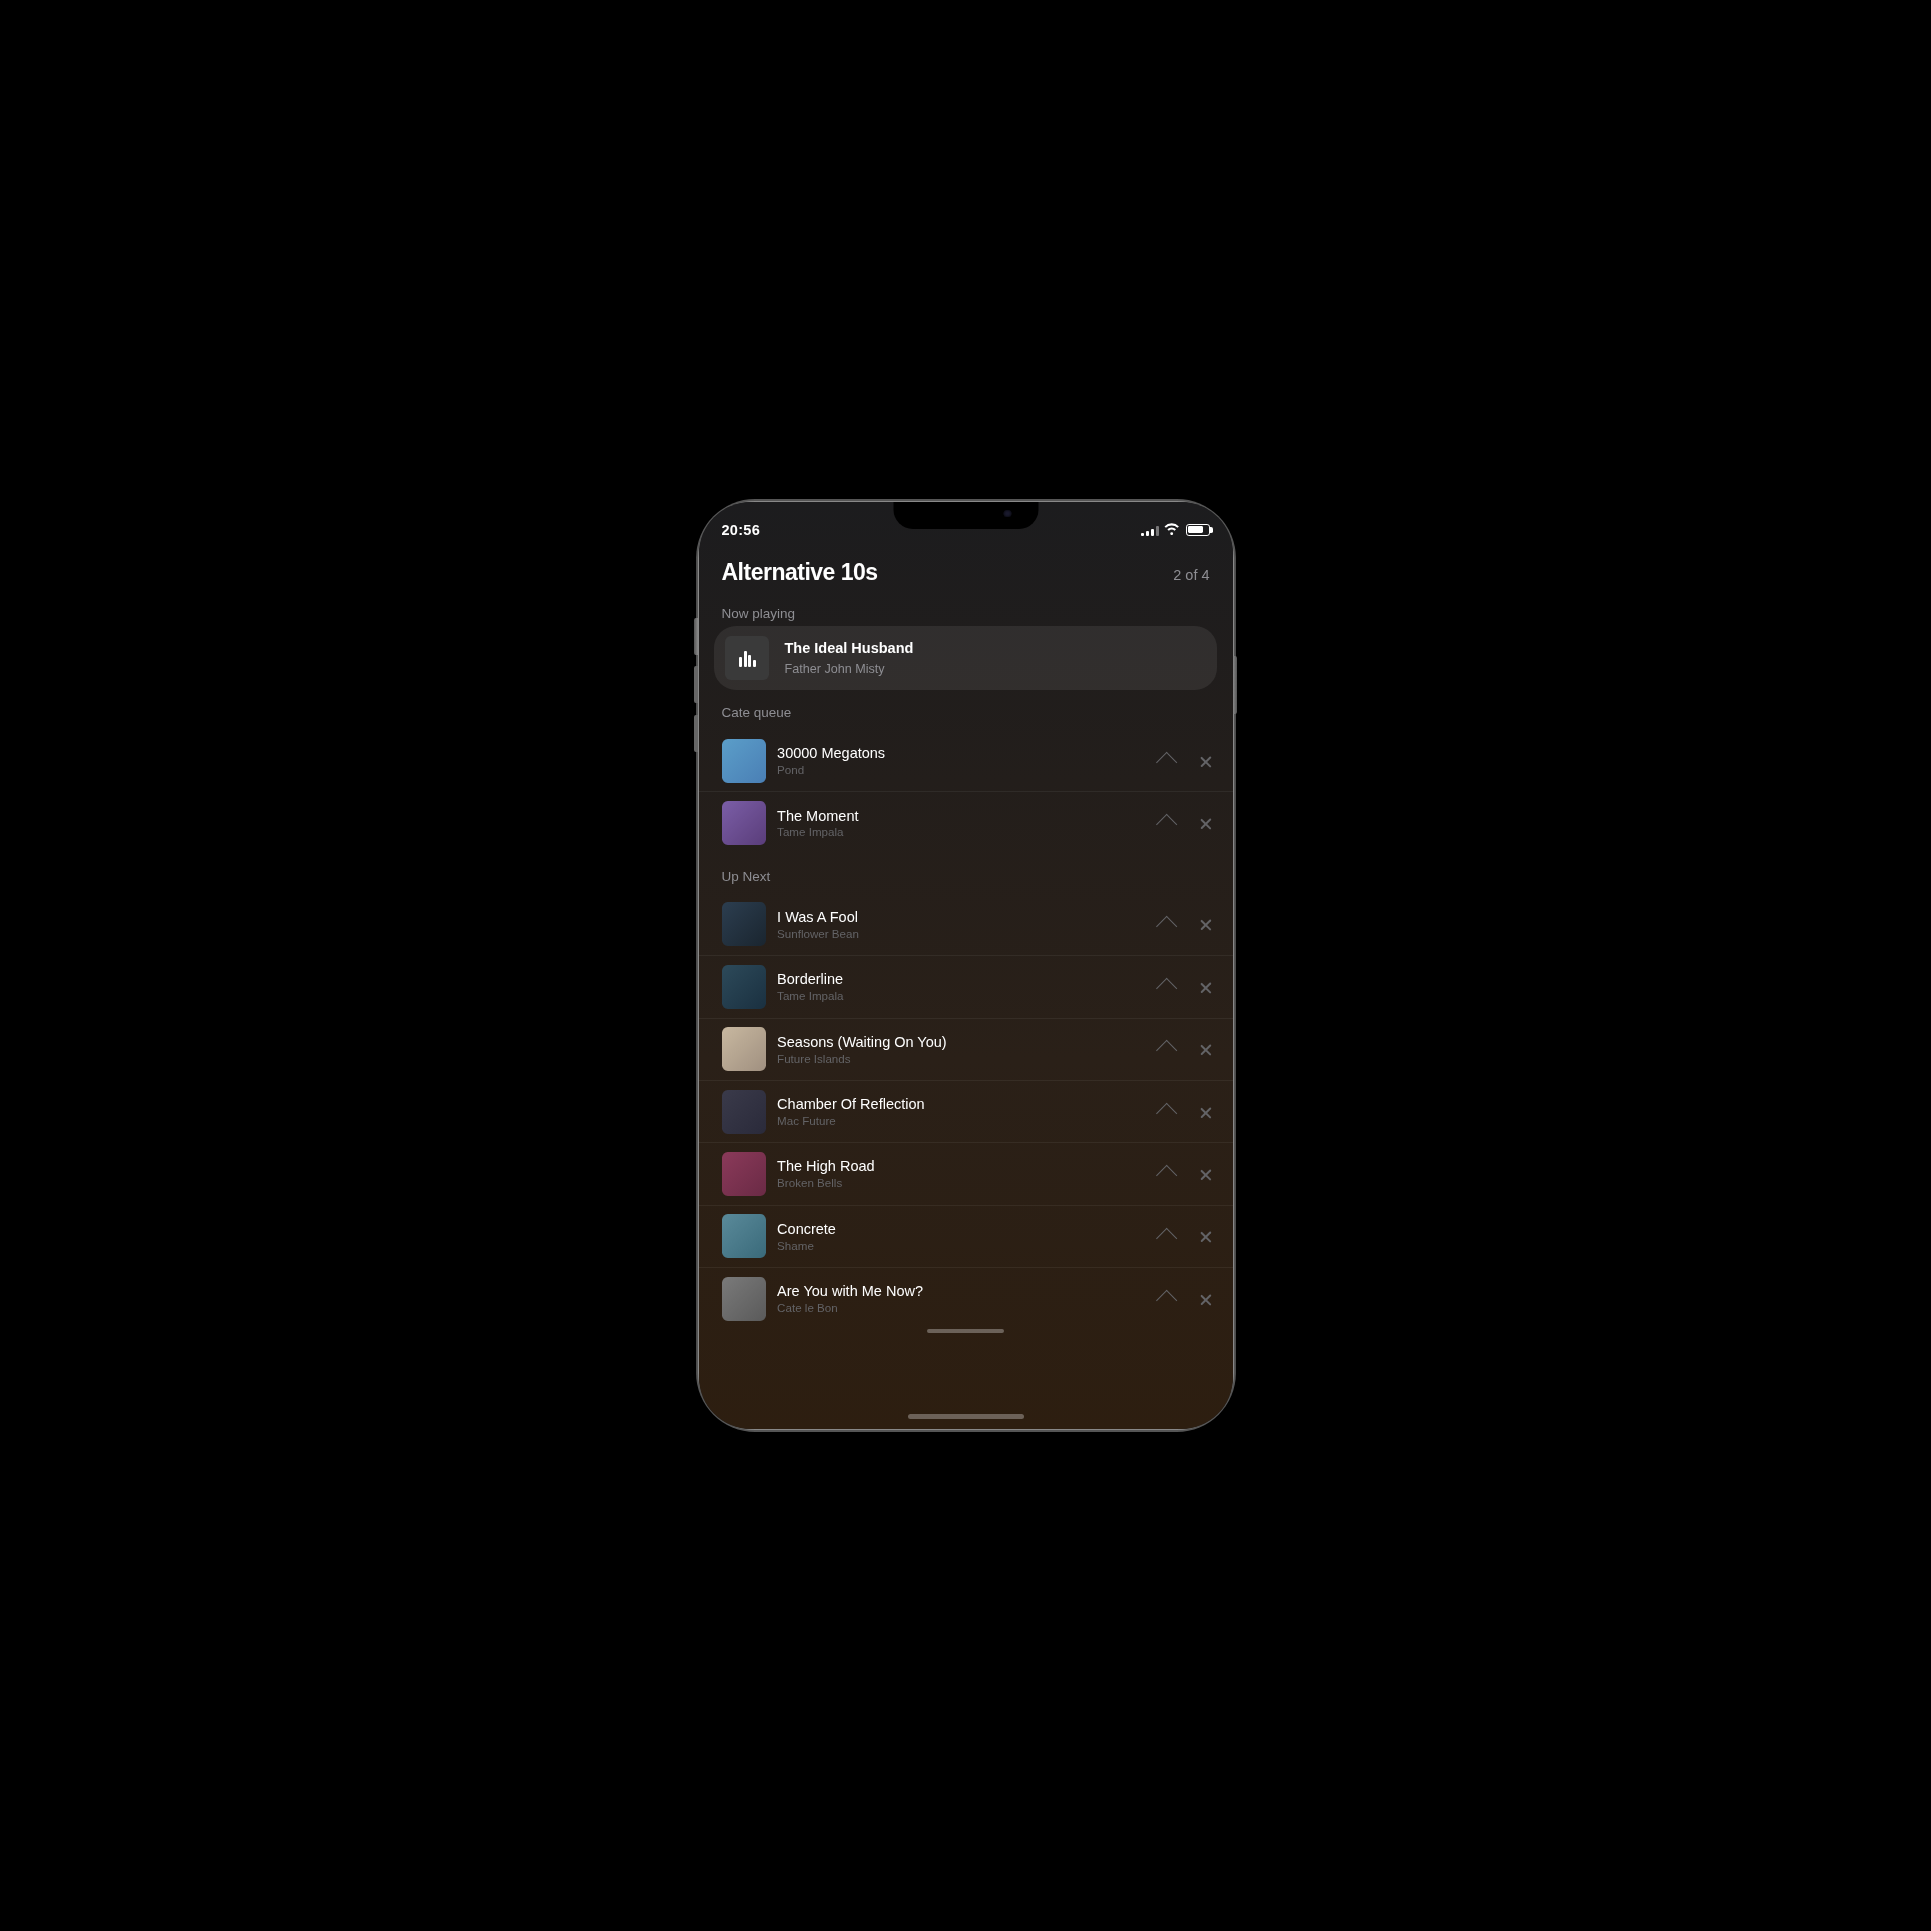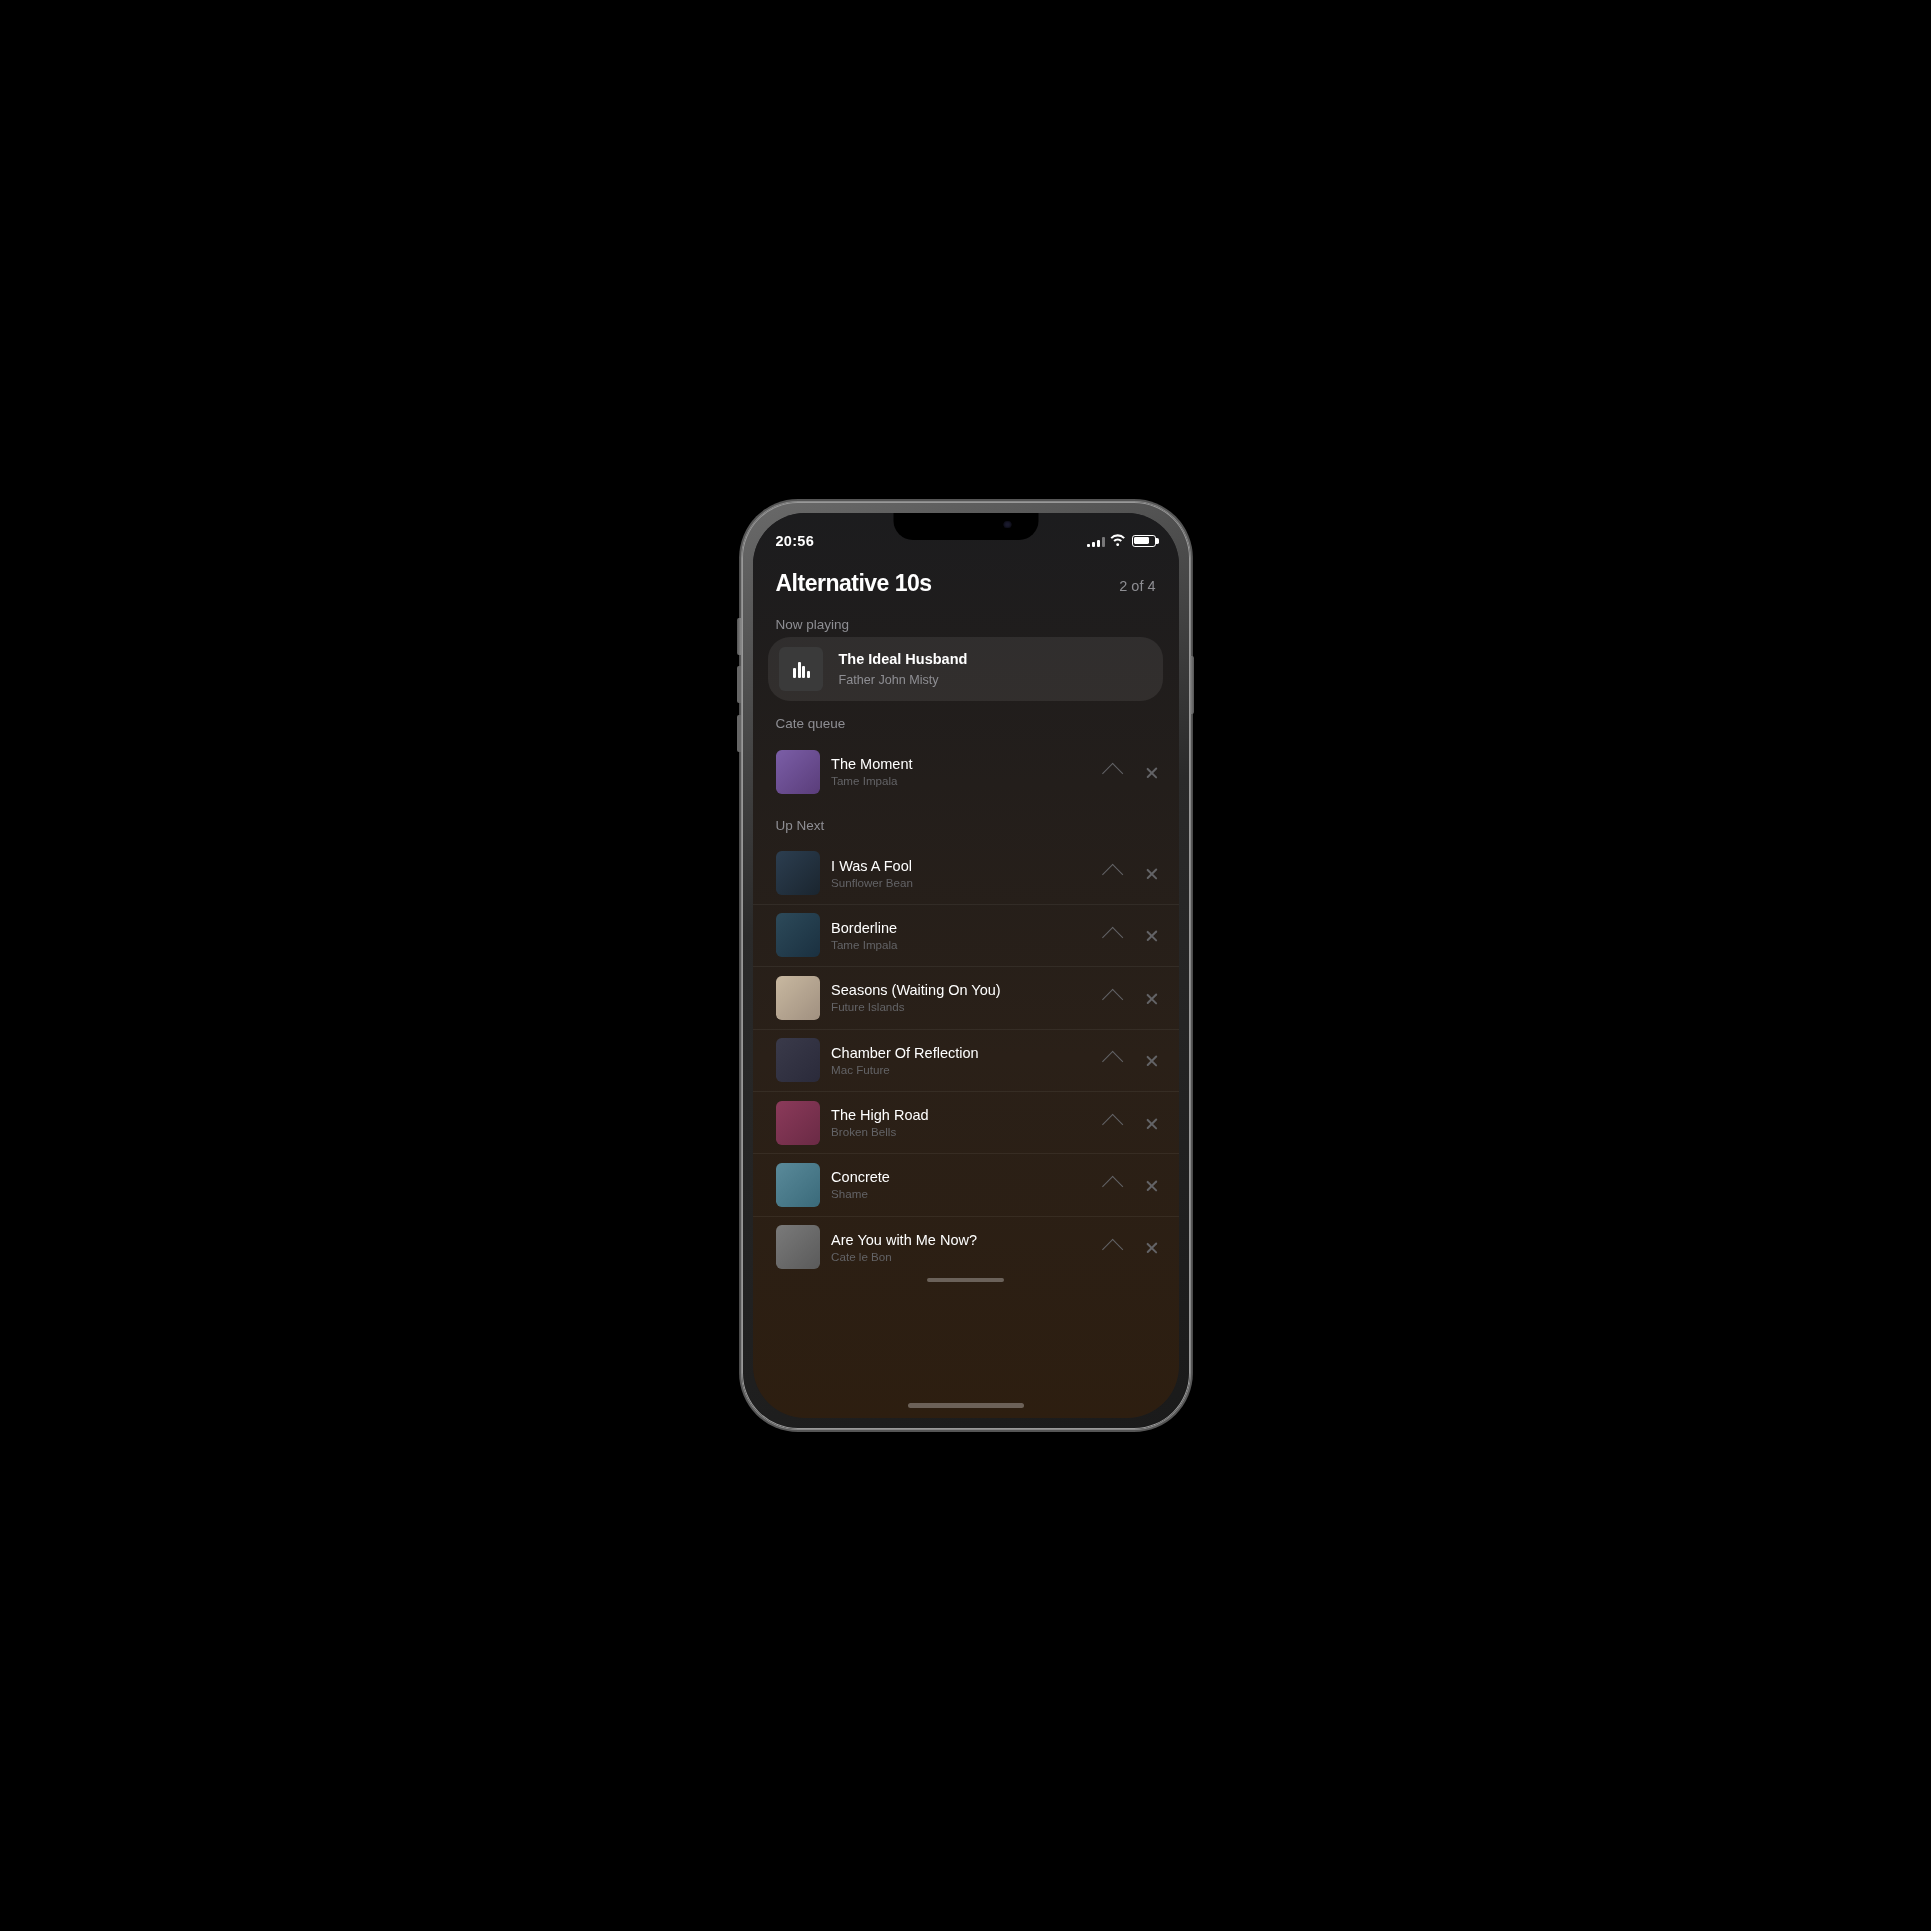--- a/index.html
+++ b/index.html
@@ -7,25 +7,25 @@
       background: #000;
       display: flex;
       justify-content: center;
       align-items: center;
       width: 1931px;
       height: 1931px;
       font-family: -apple-system, 'SF Pro Display', 'Helvetica Neue', Arial, sans-serif;
     }
 
     .phone-outer {
-      width: 448px;
+      width: 534px;
       height: 927px;
       background: linear-gradient(160deg, #6a6a6a 0%, #2a2a2a 40%, #1a1a1a 100%);
       border-radius: 56px;
-      padding: 11px;
+      padding: 0;
       box-shadow:
         0 0 0 1px #888,
         0 0 0 2.9px #555,
         inset 0 0 0 1px #999,
         0 29px 77px rgba(0,0,0,0.9),
         0 9.7px 29px rgba(0,0,0,0.8);
       position: relative;
     }
 
     
@@ -400,20 +400,35 @@
           </div>
           <div class="now-playing-info">
             <div class="track-title">The Ideal Husband</div>
             <div class="track-artist">Father John Misty</div>
           </div>
         </div>
 
         <div class="section-label up-next-label">Cate queue</div>
         <div class="queue-section">
 
+          <div class="track-row">
+            <div class="track-art" style="background: linear-gradient(135deg, #5b9ec9, #4a7fb5);"></div>
+            <div class="track-info">
+              <div class="track-row-title">30000 Megatons</div>
+              <div class="track-row-artist">Pond</div>
+            </div>
+            <div class="row-actions">
+              <div class="action-btn">
+                <div class="chevron-up"></div>
+              </div>
+              <div class="action-btn">
+                <div class="x-icon"></div>
+              </div>
+            </div>
+          </div>
 
           <div class="track-row">
             <div class="track-art" style="background: linear-gradient(135deg, #7b5ea7, #5a3d7a);"></div>
             <div class="track-info">
               <div class="track-row-title">The Moment</div>
               <div class="track-row-artist">Tame Impala</div>
             </div>
             <div class="row-actions">
               <div class="action-btn">
                 <div class="chevron-up"></div>

